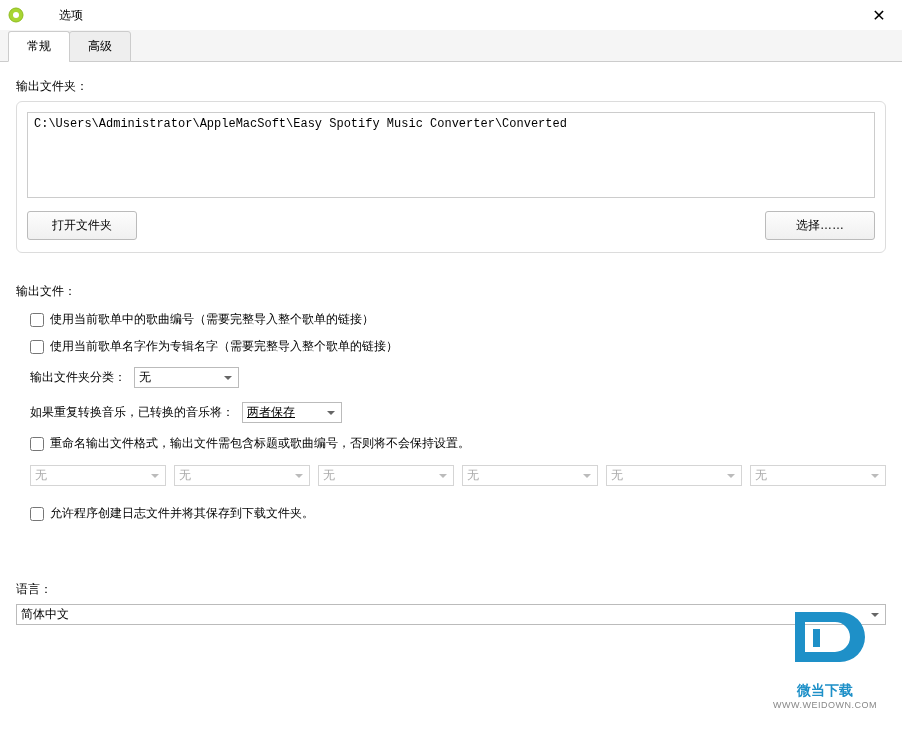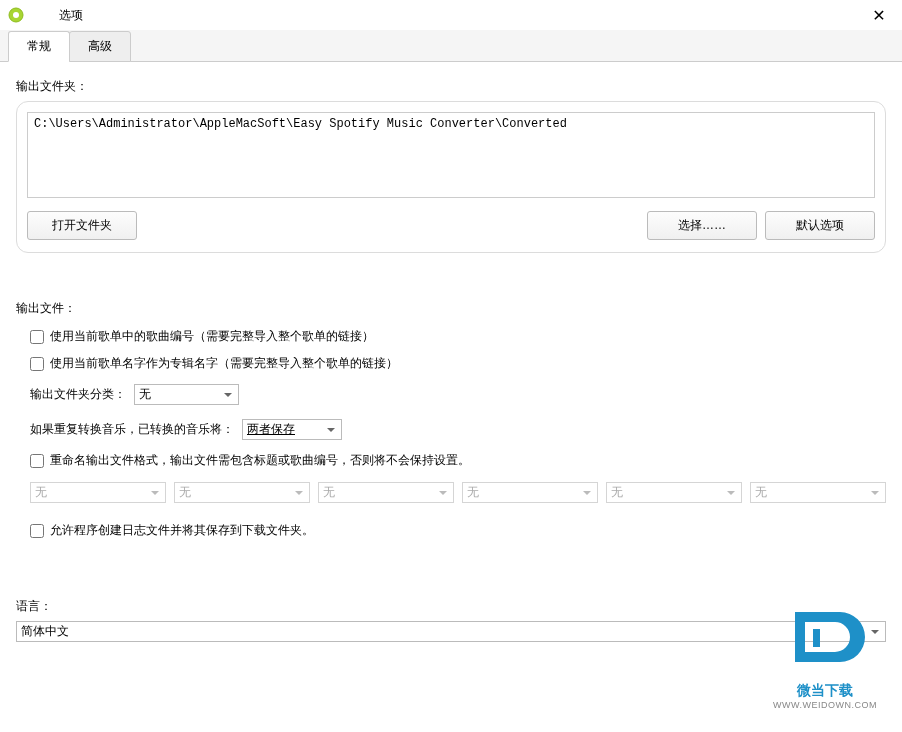--- a/index.html
+++ b/index.html
@@ -69,21 +69,21 @@
     .content {
       padding: 16px 16px 12px 16px;
     }
     .section-label {
       font-size: 12px;
       margin-bottom: 6px;
       display: block;
     }
     .groupbox {
       border: 1px solid #dcdcdc;
-      border-radius: 12px;
+      border-radius: 6px;
       padding: 10px 10px 12px 10px;
       margin-bottom: 20px;
     }
     .path-box {
       width: 100%;
       height: 86px;
       border: 1px solid #cccccc;
       background: #ffffff;
       padding: 4px 6px;
       font-family: "Courier New", monospace;
@@ -104,21 +104,21 @@
       padding: 5px 14px;
       border: 1px solid #bbbbbb;
       background: linear-gradient(#fdfdfd, #f0f0f0);
       border-radius: 3px;
       cursor: pointer;
       font-size: 12px;
       text-align: center;
       font-family: inherit;
     }
     .output-section {
-      margin-top: 47px;
+      margin-top: 30px;
     }
     .checkbox-row {
       display: flex;
       align-items: center;
       padding: 5px 0 5px 14px;
     }
     .checkbox-row input[type="checkbox"] {
       width: 14px;
       height: 14px;
       margin-right: 6px;
@@ -226,21 +226,20 @@
 
 <div class="content">
 
   <span class="section-label">输出文件夹：</span>
   <div class="groupbox">
     <textarea class="path-box" readonly="" style="">C:\Users\Administrator\AppleMacSoft\Easy Spotify Music Converter\Converted</textarea>
     <div class="button-row">
       <button class="btn">打开文件夹</button>
       <span class="spacer"></span>
       <button class="btn">选择……</button>
-      <button class="btn">默认选项</button>
     </div>
   </div>
 
   <div class="output-section">
     <span class="section-label">输出文件：</span>
 
     <div class="checkbox-row">
       <input type="checkbox" id="cb2" style="">
       <label for="cb2">使用当前歌单中的歌曲编号（需要完整导入整个歌单的链接）</label>
     </div>

